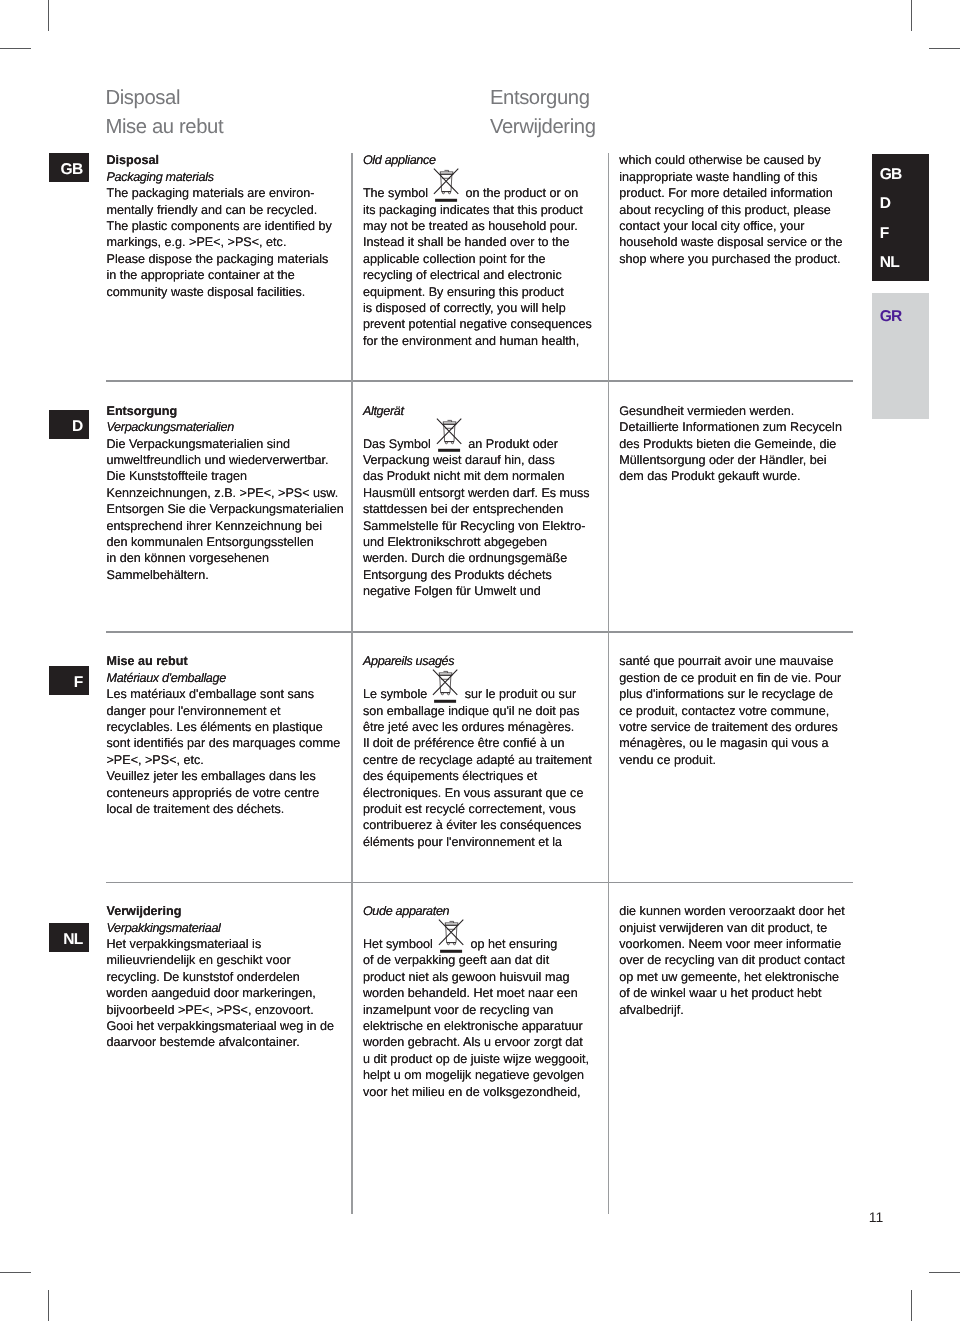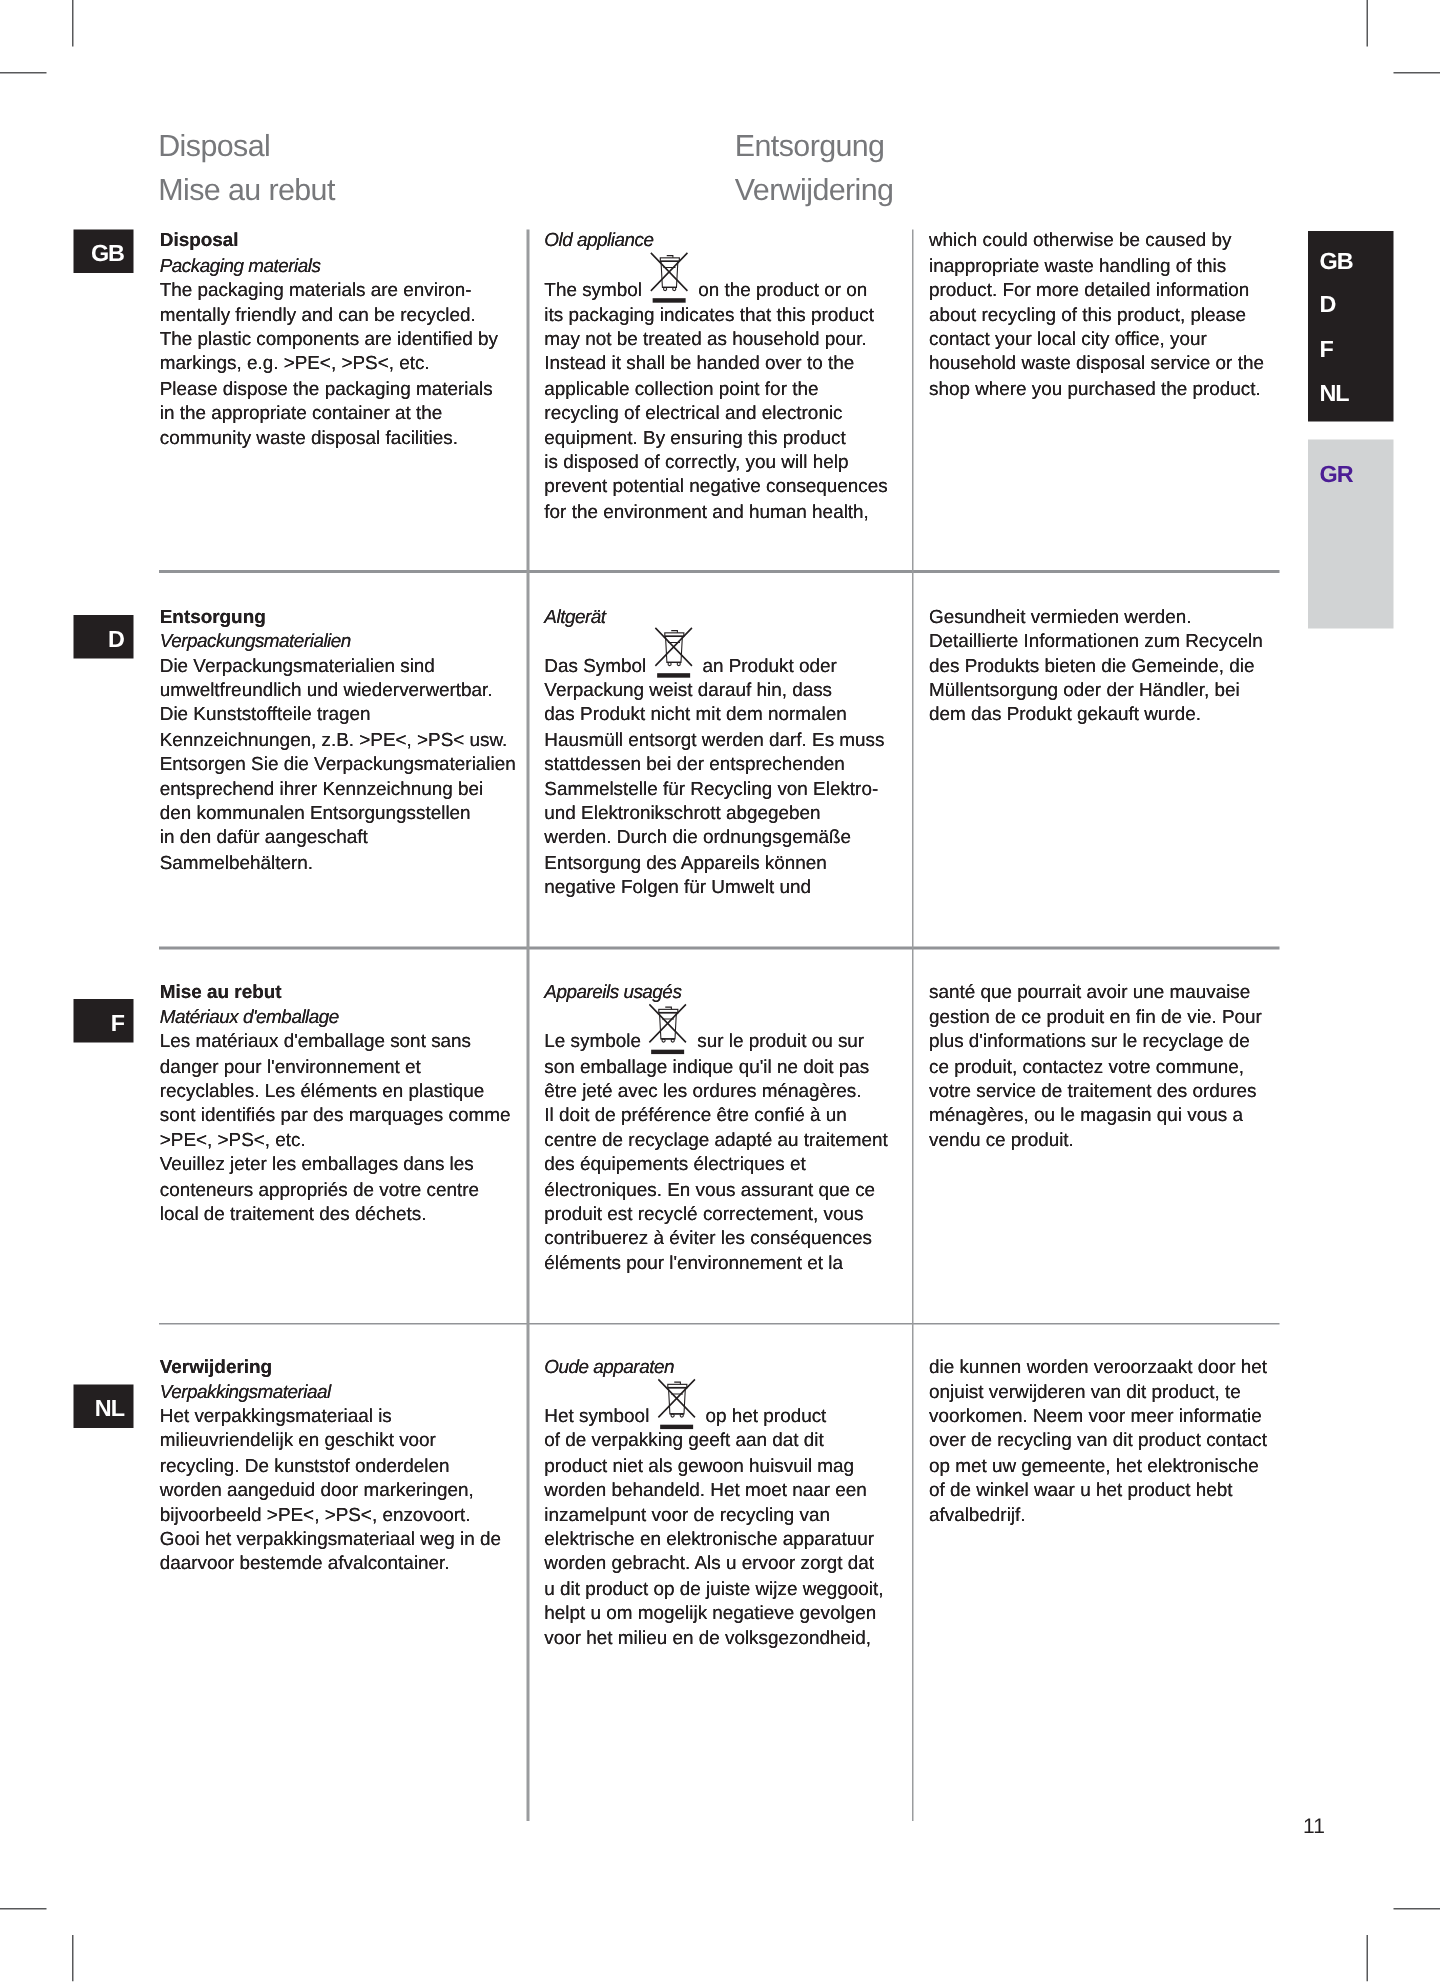--- a/index.html
+++ b/index.html
@@ -98,21 +98,21 @@
 <div class="col" style="left:106.5px;top:402.8px">
     <div class="h">Entsorgung</div>
     <div class="sh">Verpackungsmaterialien</div>
     <div>Die Verpackungsmaterialien sind</div>
     <div>umweltfreundlich und wiederverwertbar.</div>
     <div>Die Kunststoffteile tragen</div>
     <div>Kennzeichnungen, z.B. &gt;PE&lt;, &gt;PS&lt; usw.</div>
     <div>Entsorgen Sie die Verpackungsmaterialien</div>
     <div>entsprechend ihrer Kennzeichnung bei</div>
     <div>den kommunalen Entsorgungsstellen</div>
-    <div>in den dafür aangeschaft</div>
+    <div>in den können vorgesehenen</div>
     <div>Sammelbehältern.</div>
   </div>
 <div class="col" style="left:362.9px;top:402.8px">
     <div class="sh">Altgerät</div>
     <div>&nbsp;</div>
     <div><span>Das Symbol </span><span class="weee"><svg width="27.2" height="35.4" viewBox="0 0 27.2 35.4">
           <g fill="none" stroke="#231f20" stroke-width="0.72">
             <path d="M7.7 7.6 L8.6 24.6 L18.0 24.6 L18.9 7.6"></path>
             <path d="M8.6 24.6 L18.0 24.6"></path>
             <path d="M9.3 11.3 L17.3 11.3"></path>
@@ -125,21 +125,21 @@
           <path d="M0.9 1.6 L25.3 26.9 M25.3 1.6 L0.9 26.9" stroke="#231f20" stroke-width="1.05" fill="none"></path>
           <rect x="2.1" y="31.8" width="22.0" height="3.0" fill="#231f20"></rect>
         </svg></span><span> an Produkt oder</span></div>
     <div>Verpackung weist darauf hin, dass</div>
     <div>das Produkt nicht mit dem normalen</div>
     <div>Hausmüll entsorgt werden darf. Es muss</div>
     <div>stattdessen bei der entsprechenden</div>
     <div>Sammelstelle für Recycling von Elektro-</div>
     <div>und Elektronikschrott abgegeben</div>
     <div>werden. Durch die ordnungsgemäße</div>
-    <div>Entsorgung des Appareils können</div>
+    <div>Entsorgung des Produkts déchets</div>
     <div>negative Folgen für Umwelt und</div>
   </div>
 <div class="col" style="left:619.3px;top:402.8px">
     <div>Gesundheit vermieden werden.</div>
     <div>Detaillierte Informationen zum Recyceln</div>
     <div>des Produkts bieten die Gemeinde, die</div>
     <div>Müllentsorgung oder der Händler, bei</div>
     <div>dem das Produkt gekauft wurde.</div>
   </div>
 <div class="badge" style="left:48.6px;top:666.4px"><span>F</span></div>
@@ -212,21 +212,21 @@
             <path d="M8.6 24.6 L18.0 24.6"></path>
             <path d="M9.3 11.3 L17.3 11.3"></path>
             <circle cx="10.4" cy="25.7" r="1.05"></circle>
             <circle cx="16.5" cy="25.7" r="1.05"></circle>
             <rect x="7.2" y="4.9" width="12.7" height="2.4" stroke-width="0.75"></rect>
             <path d="M11.5 3.4 L15.6 3.4 L15.6 4.9"></path>
           </g>
           <rect x="7.2" y="6.6" width="12.7" height="0.9" fill="#231f20"></rect>
           <path d="M0.9 1.6 L25.3 26.9 M25.3 1.6 L0.9 26.9" stroke="#231f20" stroke-width="1.05" fill="none"></path>
           <rect x="2.1" y="31.8" width="22.0" height="3.0" fill="#231f20"></rect>
-        </svg></span><span> op het product</span></div>
+        </svg></span><span> op het ensuring</span></div>
     <div>of de verpakking geeft aan dat dit</div>
     <div>product niet als gewoon huisvuil mag</div>
     <div>worden behandeld. Het moet naar een</div>
     <div>inzamelpunt voor de recycling van</div>
     <div>elektrische en elektronische apparatuur</div>
     <div>worden gebracht. Als u ervoor zorgt dat</div>
     <div>u dit product op de juiste wijze weggooit,</div>
     <div>helpt u om mogelijk negatieve gevolgen</div>
     <div>voor het milieu en de volksgezondheid,</div>
   </div>

